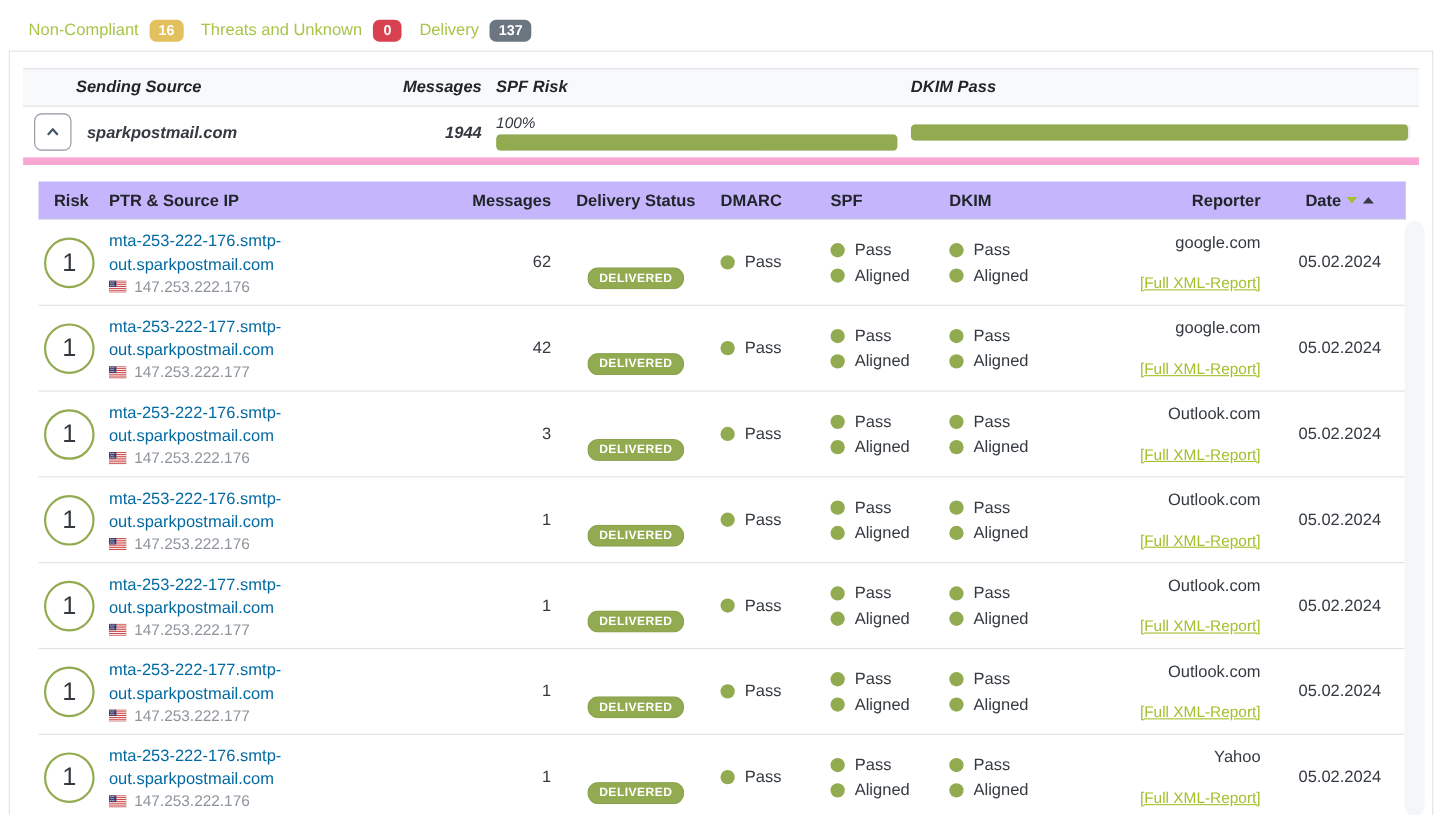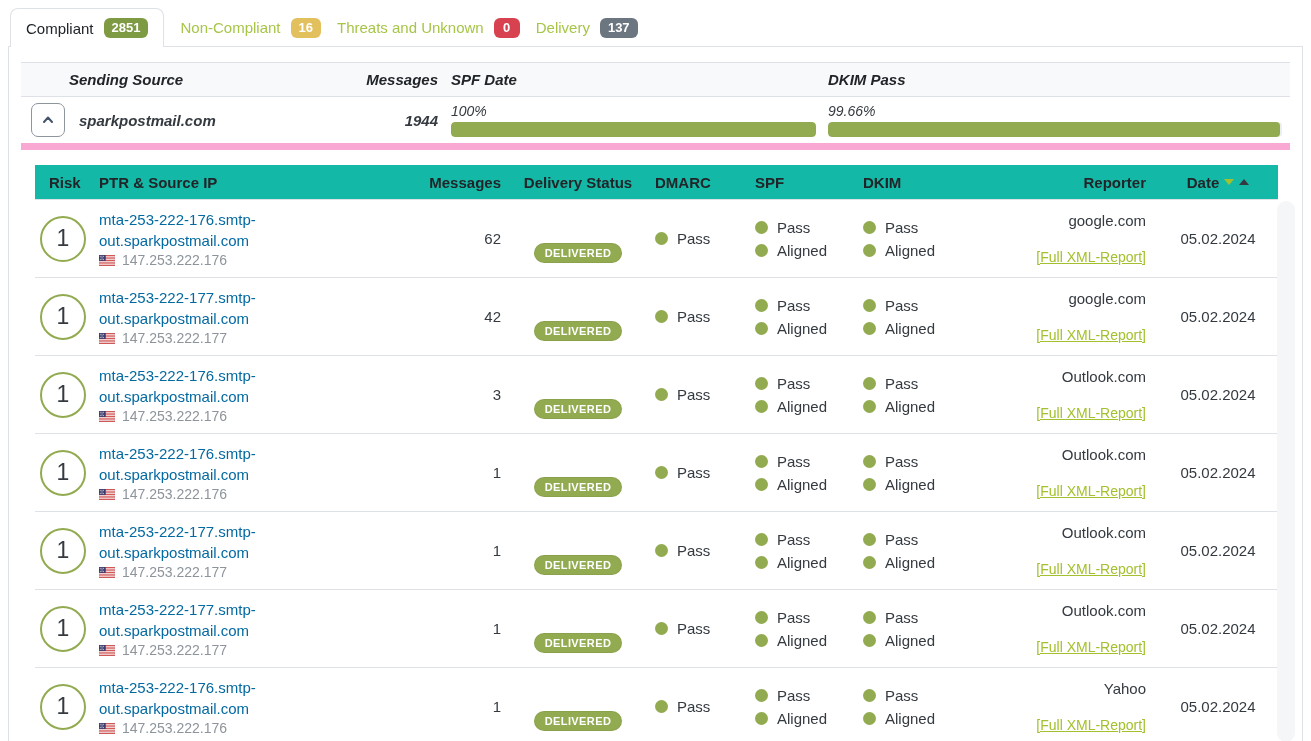--- a/index.html
+++ b/index.html
@@ -43,21 +43,21 @@
   .src-msgs { text-align:right; font-weight:bold; font-size:15px; }
   .pct-label { font-size:14px; line-height:16px; margin-bottom:3px; }
   .bar-track { height:15px; background:#eceff1; border-radius:4px; overflow:hidden; }
   .bar-fill { height:100%; background:var(--olive); border-radius:4px; }
 
   
   .det-grid { display:grid; column-gap:12px;
     grid-template-columns:52px 260px 130px 130px 88px 96px 115px 1fr 120px;
     align-items:center; }
   .det-wrap { margin:15px 26px 0 26px; width:1243px; }
-  .det-header { height:35px; background:#14b8a6; border-bottom:1px solid #dee2e6;
+  .det-header { height:35px; background:#c4b5fd; border-bottom:1px solid #dee2e6;
     font-weight:bold; font-size:15px; color:#212529; }
   .det-header .h-risk { padding-left:14px; }
   .h-center { text-align:center; }
   .date-h { display:flex; align-items:center; justify-content:center; gap:5px; cursor:pointer; }
   .tri { width:0; height:0; display:inline-block; }
   .tri-down { border-left:5px solid transparent; border-right:5px solid transparent;
     border-top:6px solid var(--lime); }
   .tri-up { border-left:5px solid transparent; border-right:5px solid transparent;
     border-bottom:6px solid #343a40; }
 
@@ -82,65 +82,60 @@
   .xml-link { color:var(--lime); font-size:14px; text-decoration:underline; cursor:pointer; }
   .date-cell { justify-content:center; }
 
   .scroll-track { position:absolute; top:154px; bottom:4px; right:7px; width:18px;
     background:#f4f6f7; border-radius:9px; }
 </style>
 </head>
 <body>
 
 <div class="tabbar">
-  <div class="tab active">
-    <span>Compliant</span>
-    <span class="badge" data-color="olivedark">2851</span>
-  </div>
   <div class="tab plain">
     <span>Non-Compliant</span>
     <span class="badge" data-color="yellow">16</span>
   </div>
   <div class="tab plain">
     <span>Threats and Unknown</span>
     <span class="badge" data-color="red">0</span>
   </div>
   <div class="tab plain">
     <span>Delivery</span>
     <span class="badge" data-color="gray">137</span>
   </div>
 </div>
 
 <div class="panel">
 
   <div class="src-grid src-header">
     <div class="h-source">Sending Source</div>
     <div class="h-right">Messages</div>
-    <div class="pad13">SPF Date</div>
+    <div class="pad13">SPF Risk</div>
     <div class="pad12">DKIM Pass</div>
   </div>
 
   <div class="src-grid src-row">
     <div class="src-left">
       <div class="collapse-btn">
         <svg width="16" height="16" viewBox="0 0 16 16">
           <polyline points="4,10 8,5.5 12,10" fill="none" stroke="#44546a" stroke-width="2" stroke-linecap="round" stroke-linejoin="round"></polyline>
         </svg>
       </div>
       <span class="src-domain">sparkpostmail.com</span>
     </div>
     <div class="src-msgs">1944</div>
     <div class="pad13">
       <div class="pct-label">100%</div>
       <div class="bar-track">
         <div class="bar-fill" style="width: 100%;"></div>
       </div>
     </div>
     <div class="pad12">
-      <div class="pct-label">99.66%</div>
       <div class="bar-track">
         <div class="bar-fill" style="width: 99.66%;"></div>
       </div>
     </div>
   </div>
 
   <div class="det-wrap">
     <div class="det-grid det-header">
       <div class="h-risk">Risk</div>
       <div>PTR &amp; Source IP</div>

